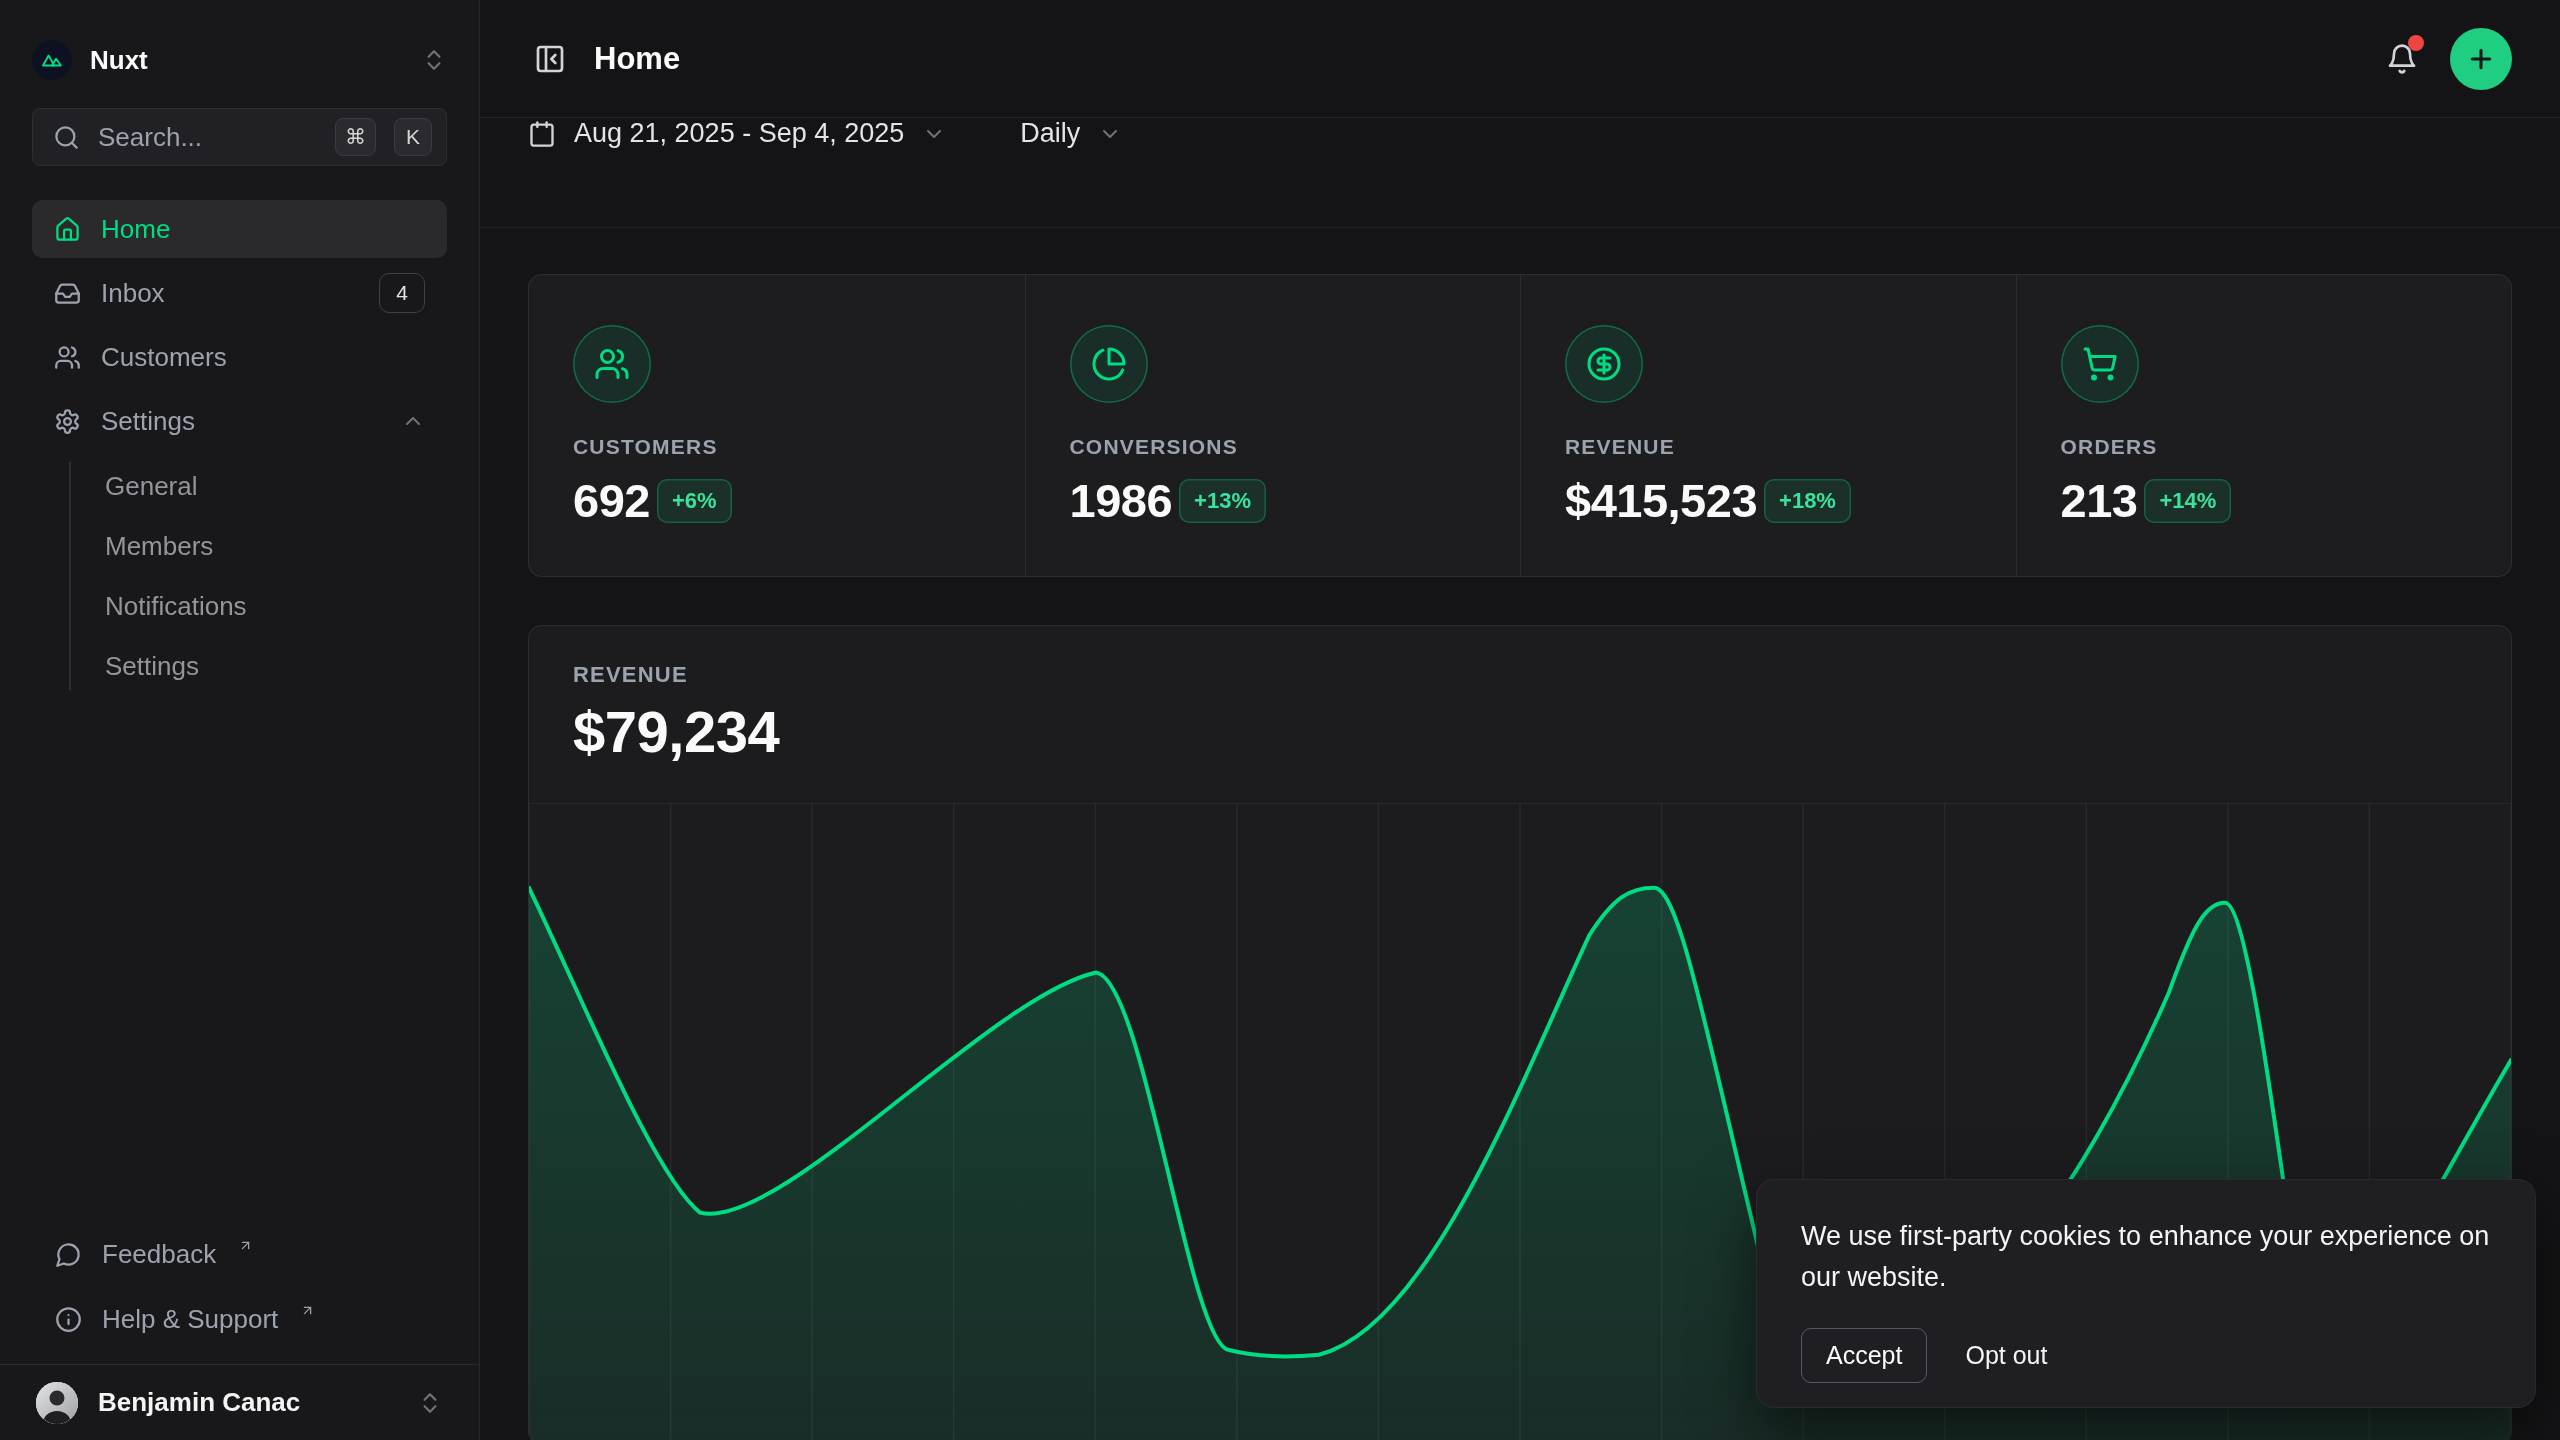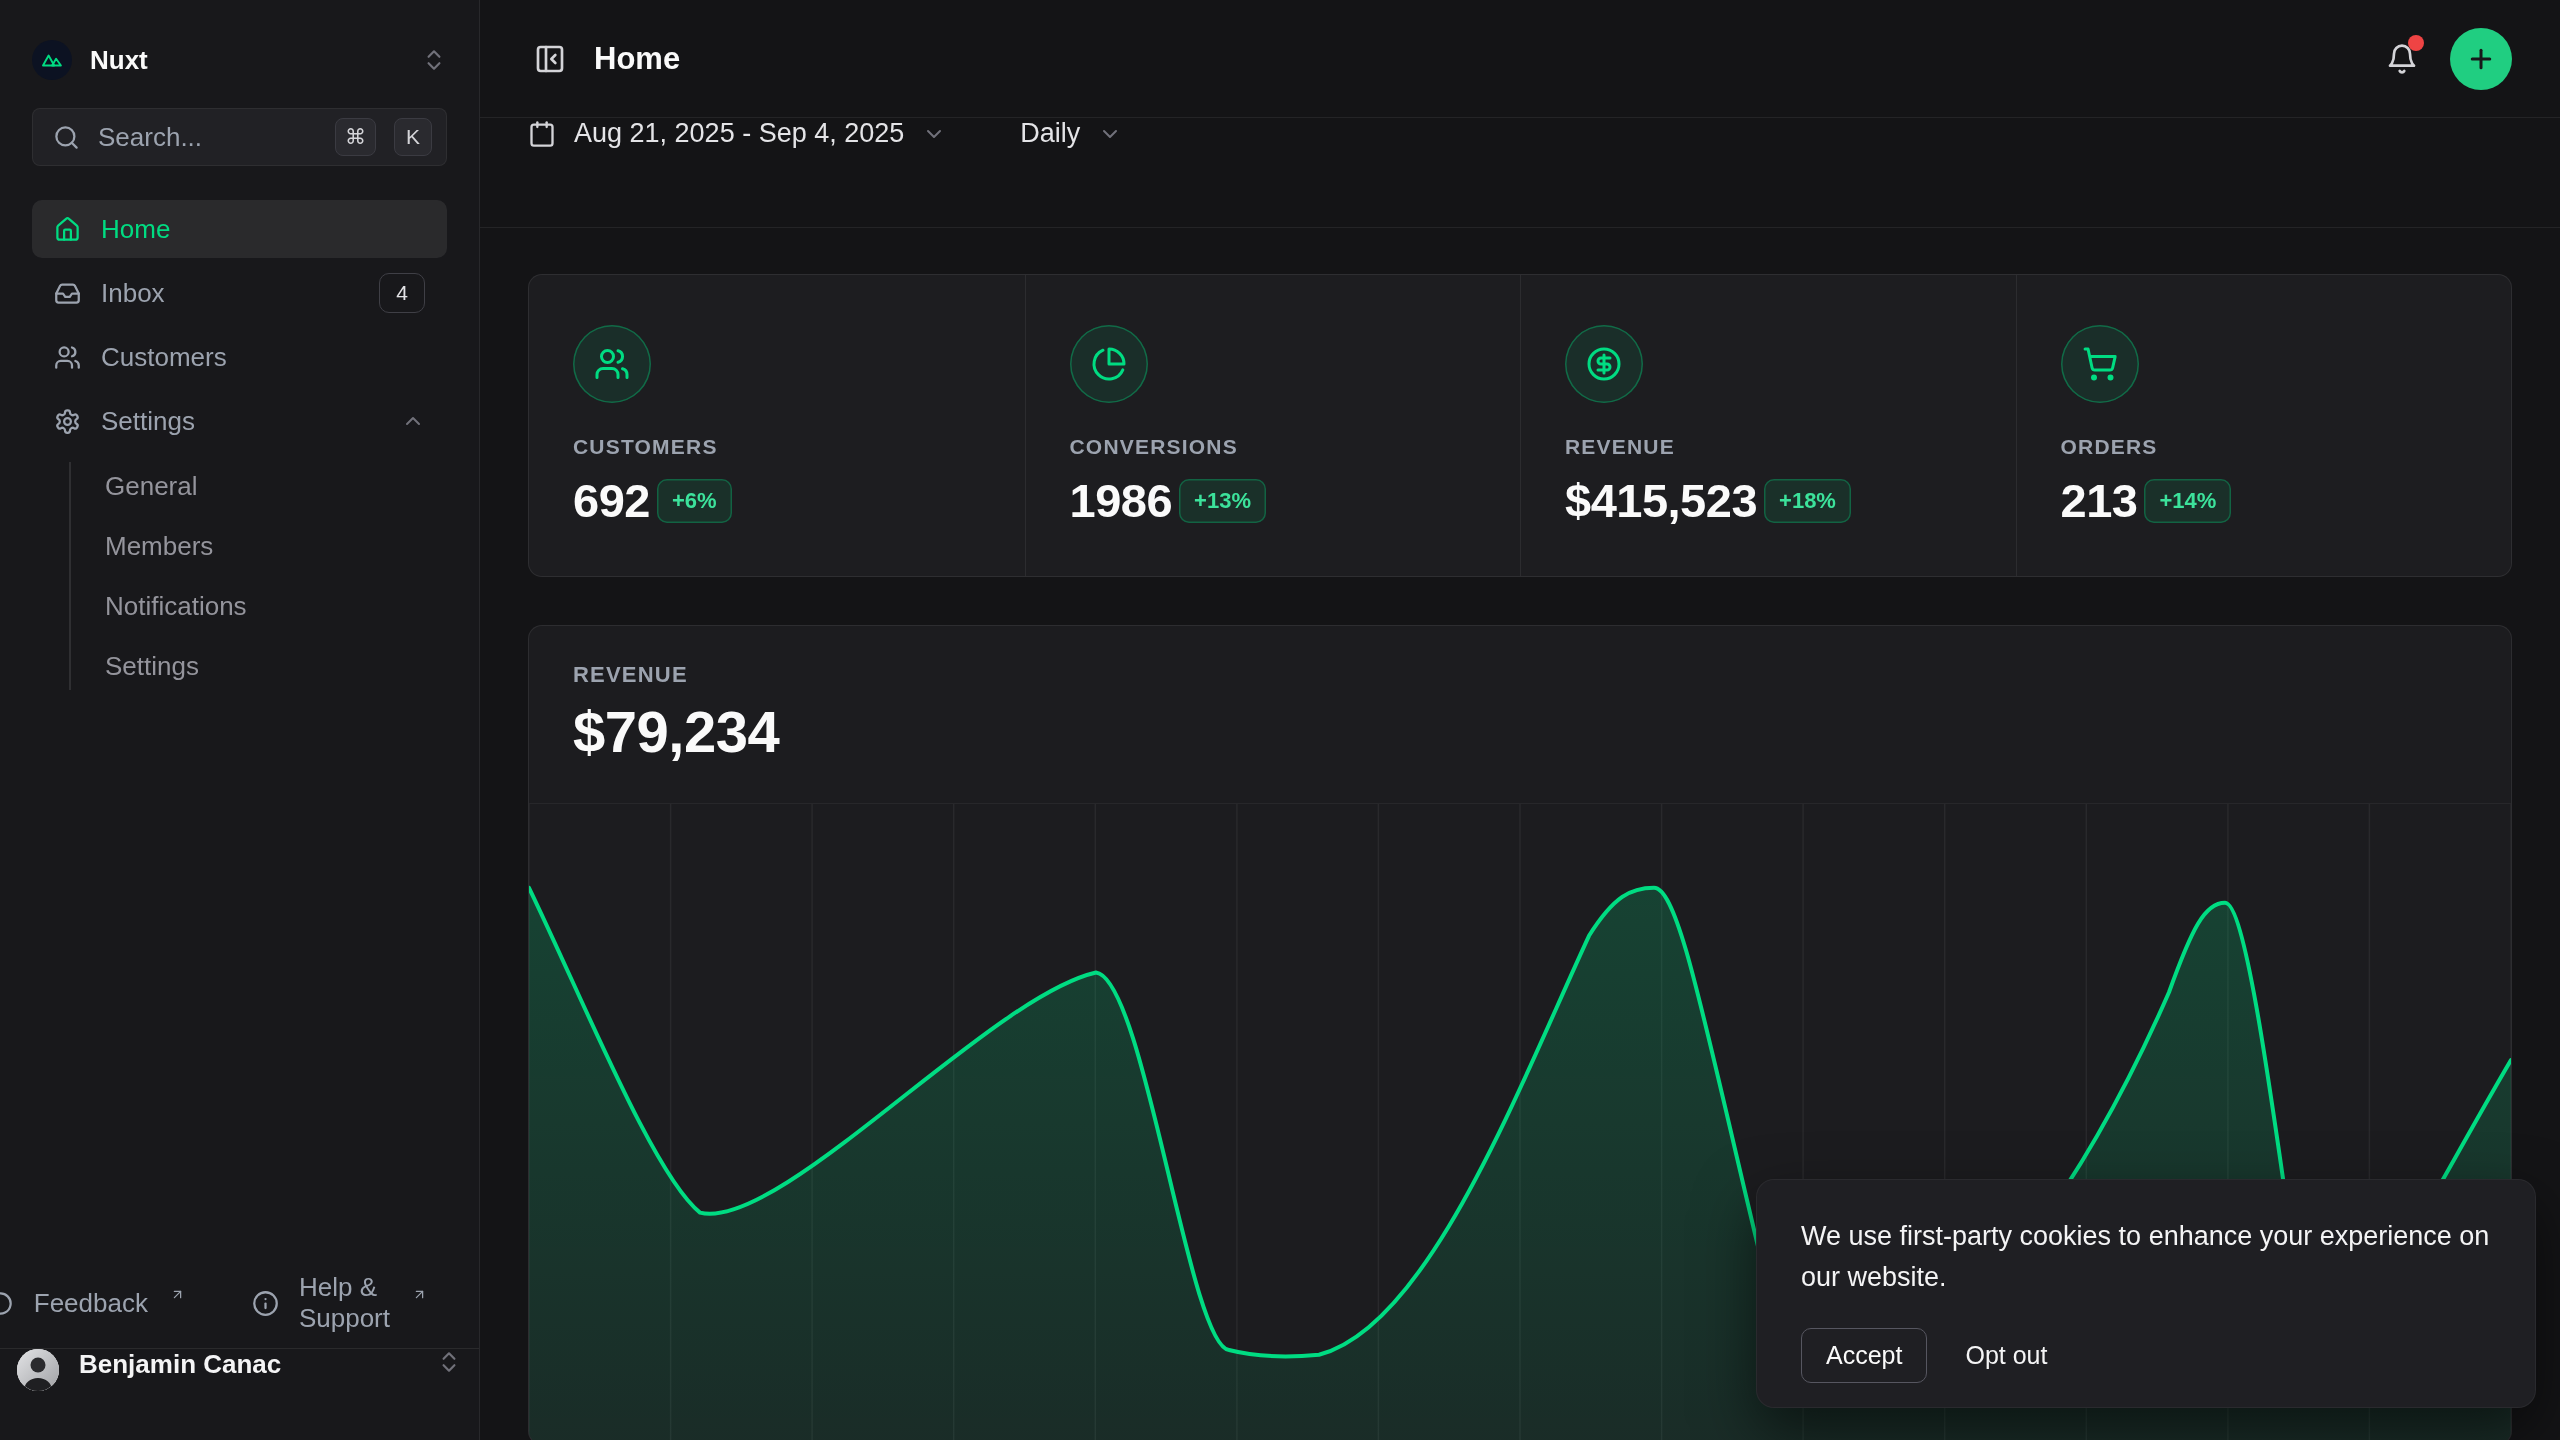--- a/index.html
+++ b/index.html
@@ -50,26 +50,26 @@
   .subnav { position:relative; display:flex; flex-direction:column; }
   .subnav:before {
     content:""; position:absolute; left:37px; top:6px; bottom:6px;
     width:1.5px; background:rgba(255,255,255,0.10);
   }
   .sub-item {
     height:60px; display:flex; align-items:center; padding-left:73px;
     color:#94949c; font-size:26px; font-weight:500; cursor:pointer; text-decoration:none; border-radius:10px;
   }
   .side-spacer { flex:1; }
-  .side-links { padding:0 32px 18px; display:flex; flex-direction:row; gap:24px;justify-content:flex-end; }
+  .side-links { padding:0 32px 18px; display:flex; flex-direction:column; gap:11px;justify-content:flex-end; }
   .side-link { height:54px; display:flex; align-items:center; gap:20px; padding:0 22px 0 23px; color:#9ca3af; font-size:26px; font-weight:500; cursor:pointer; text-decoration:none; }
   .ext { position:relative; top:-9px; left:2px; color:#9ca3af; }
   .user-row {
-    border-top:1px solid rgba(255,255,255,0.08); height:92px;
-    display:flex; gap:20px; padding:0 17px; cursor:pointer;
+    border-top:1px solid rgba(255,255,255,0.08); height:76px;
+    display:flex; align-items:center; gap:20px; padding:0 36px; cursor:pointer;
   }
   .avatar { width:42px; height:42px; border-radius:50%; overflow:hidden; flex:0 0 auto; background:#cfd0d4; }
   .user-name { flex:1; font-size:26px; font-weight:600; color:#f4f4f5; }
 
   
   .main { position:absolute; left:480px; top:0; right:0; bottom:0; }
   .topbar {
     height:118px; border-bottom:1px solid rgba(255,255,255,0.07);
     display:flex; align-items:center; padding:0 48px;
   }

